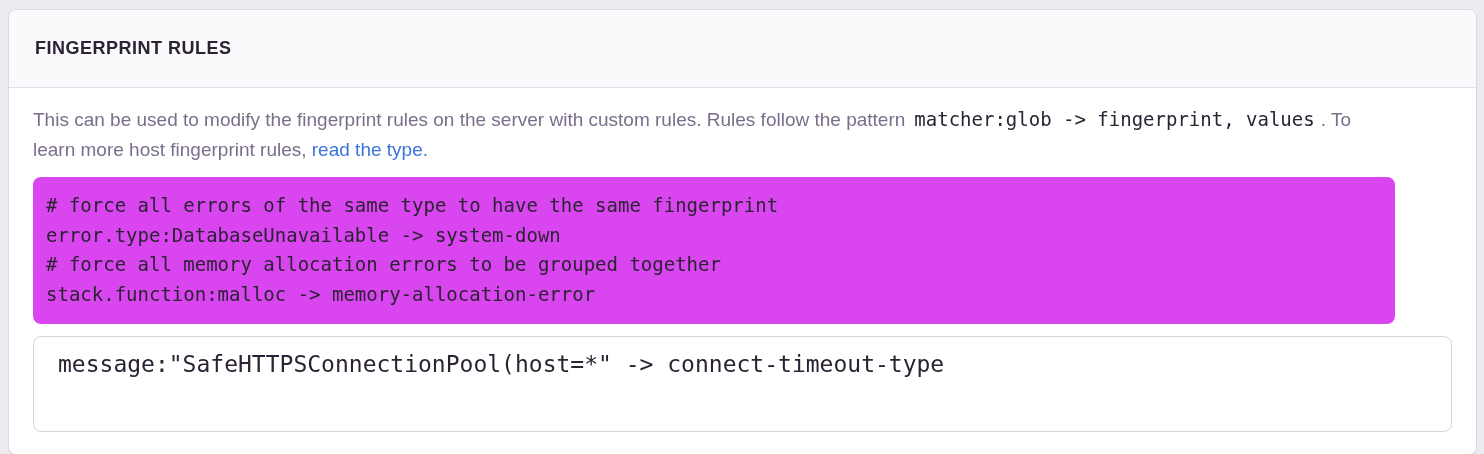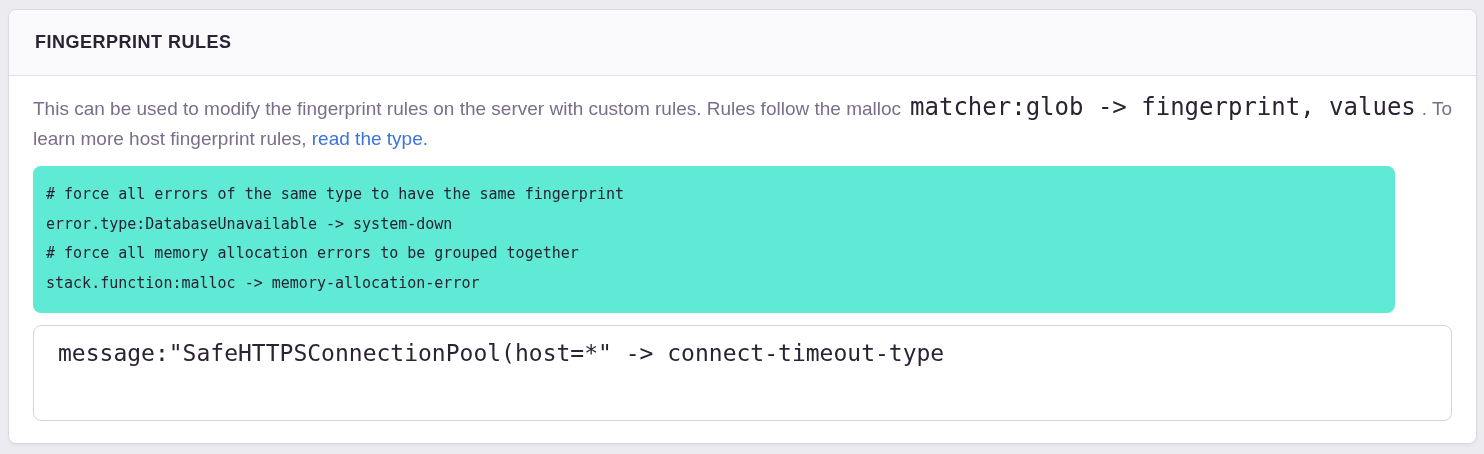--- a/index.html
+++ b/index.html
@@ -10,21 +10,21 @@
     overflow: hidden;
   }
   .panel {
     margin: 9px 7px 8px 8px;
     background: #ffffff;
     border: 1px solid #dcd8e2;
     border-radius: 8px;
     box-shadow: 0 2px 3px rgba(43,34,51,0.04);
   }
   .panel-header {
-    height: 66px;
+    height: 78px;
     display: flex;
     align-items: center;
     padding: 0 26px;
     background: #faf9fb;
     border-bottom: 1px solid #e4dfe9;
     border-radius: 7px 7px 0 0;
   }
   .panel-title {
     font-size: 18px;
     font-weight: 700;
@@ -36,37 +36,37 @@
     padding: 16px 24px 22px 24px;
   }
   .desc-line {
     white-space: nowrap;
     font-size: 19px;
     line-height: 30px;
     color: #7a6e8a;
   }
   .inline-code {
     font-family: "DejaVu Sans Mono", "Liberation Mono", monospace;
-    font-size: 24px;
+    font-size: 19px;
     color: #2b2233;
     padding: 1px 6px;
     margin-left: 3px;
   }
   .docs-link {
     color: #3c74dd;
     text-decoration: none;
     cursor: pointer;
   }
   .example-code {
     margin: 12px 57px 0 0;
-    background: #5eead4;
+    background: #d946ef;
     border-radius: 8px;
     padding: 14px 16px 15px 13px;
     font-family: "DejaVu Sans Mono", "Liberation Mono", monospace;
-    font-size: 15px;
+    font-size: 19px;
     line-height: 29.5px;
     color: #2b2233;
     white-space: pre;
     overflow: hidden;
   }
   .rules-textarea {
     display: block;
     margin-top: 12px;
     width: 100%;
     height: 96px;
@@ -86,21 +86,21 @@
 </style>
 </head>
 <body>
 
 <div class="panel">
   <div class="panel-header">
     <span class="panel-title">FINGERPRINT RULES</span>
   </div>
   <div class="panel-body">
     <div class="description">
-      <div class="desc-line"><span>This can be used to modify the fingerprint rules on the server with custom rules. Rules follow the malloc</span><code class="inline-code">matcher:glob -&gt; fingerprint, values</code><span>. To</span></div>
+      <div class="desc-line"><span>This can be used to modify the fingerprint rules on the server with custom rules. Rules follow the pattern</span><code class="inline-code">matcher:glob -&gt; fingerprint, values</code><span>. To</span></div>
       <div class="desc-line"><span>learn more host fingerprint rules,</span>
         <a class="docs-link">read the type.</a></div>
     </div>
 
     <pre class="example-code"># force all errors of the same type to have the same fingerprint
 error.type:DatabaseUnavailable -&gt; system-down
 # force all memory allocation errors to be grouped together
 stack.function:malloc -&gt; memory-allocation-error</pre>
 
     <textarea class="rules-textarea" spellcheck="false" style="">message:"SafeHTTPSConnectionPool(host=*" -&gt; connect-timeout-type</textarea>

